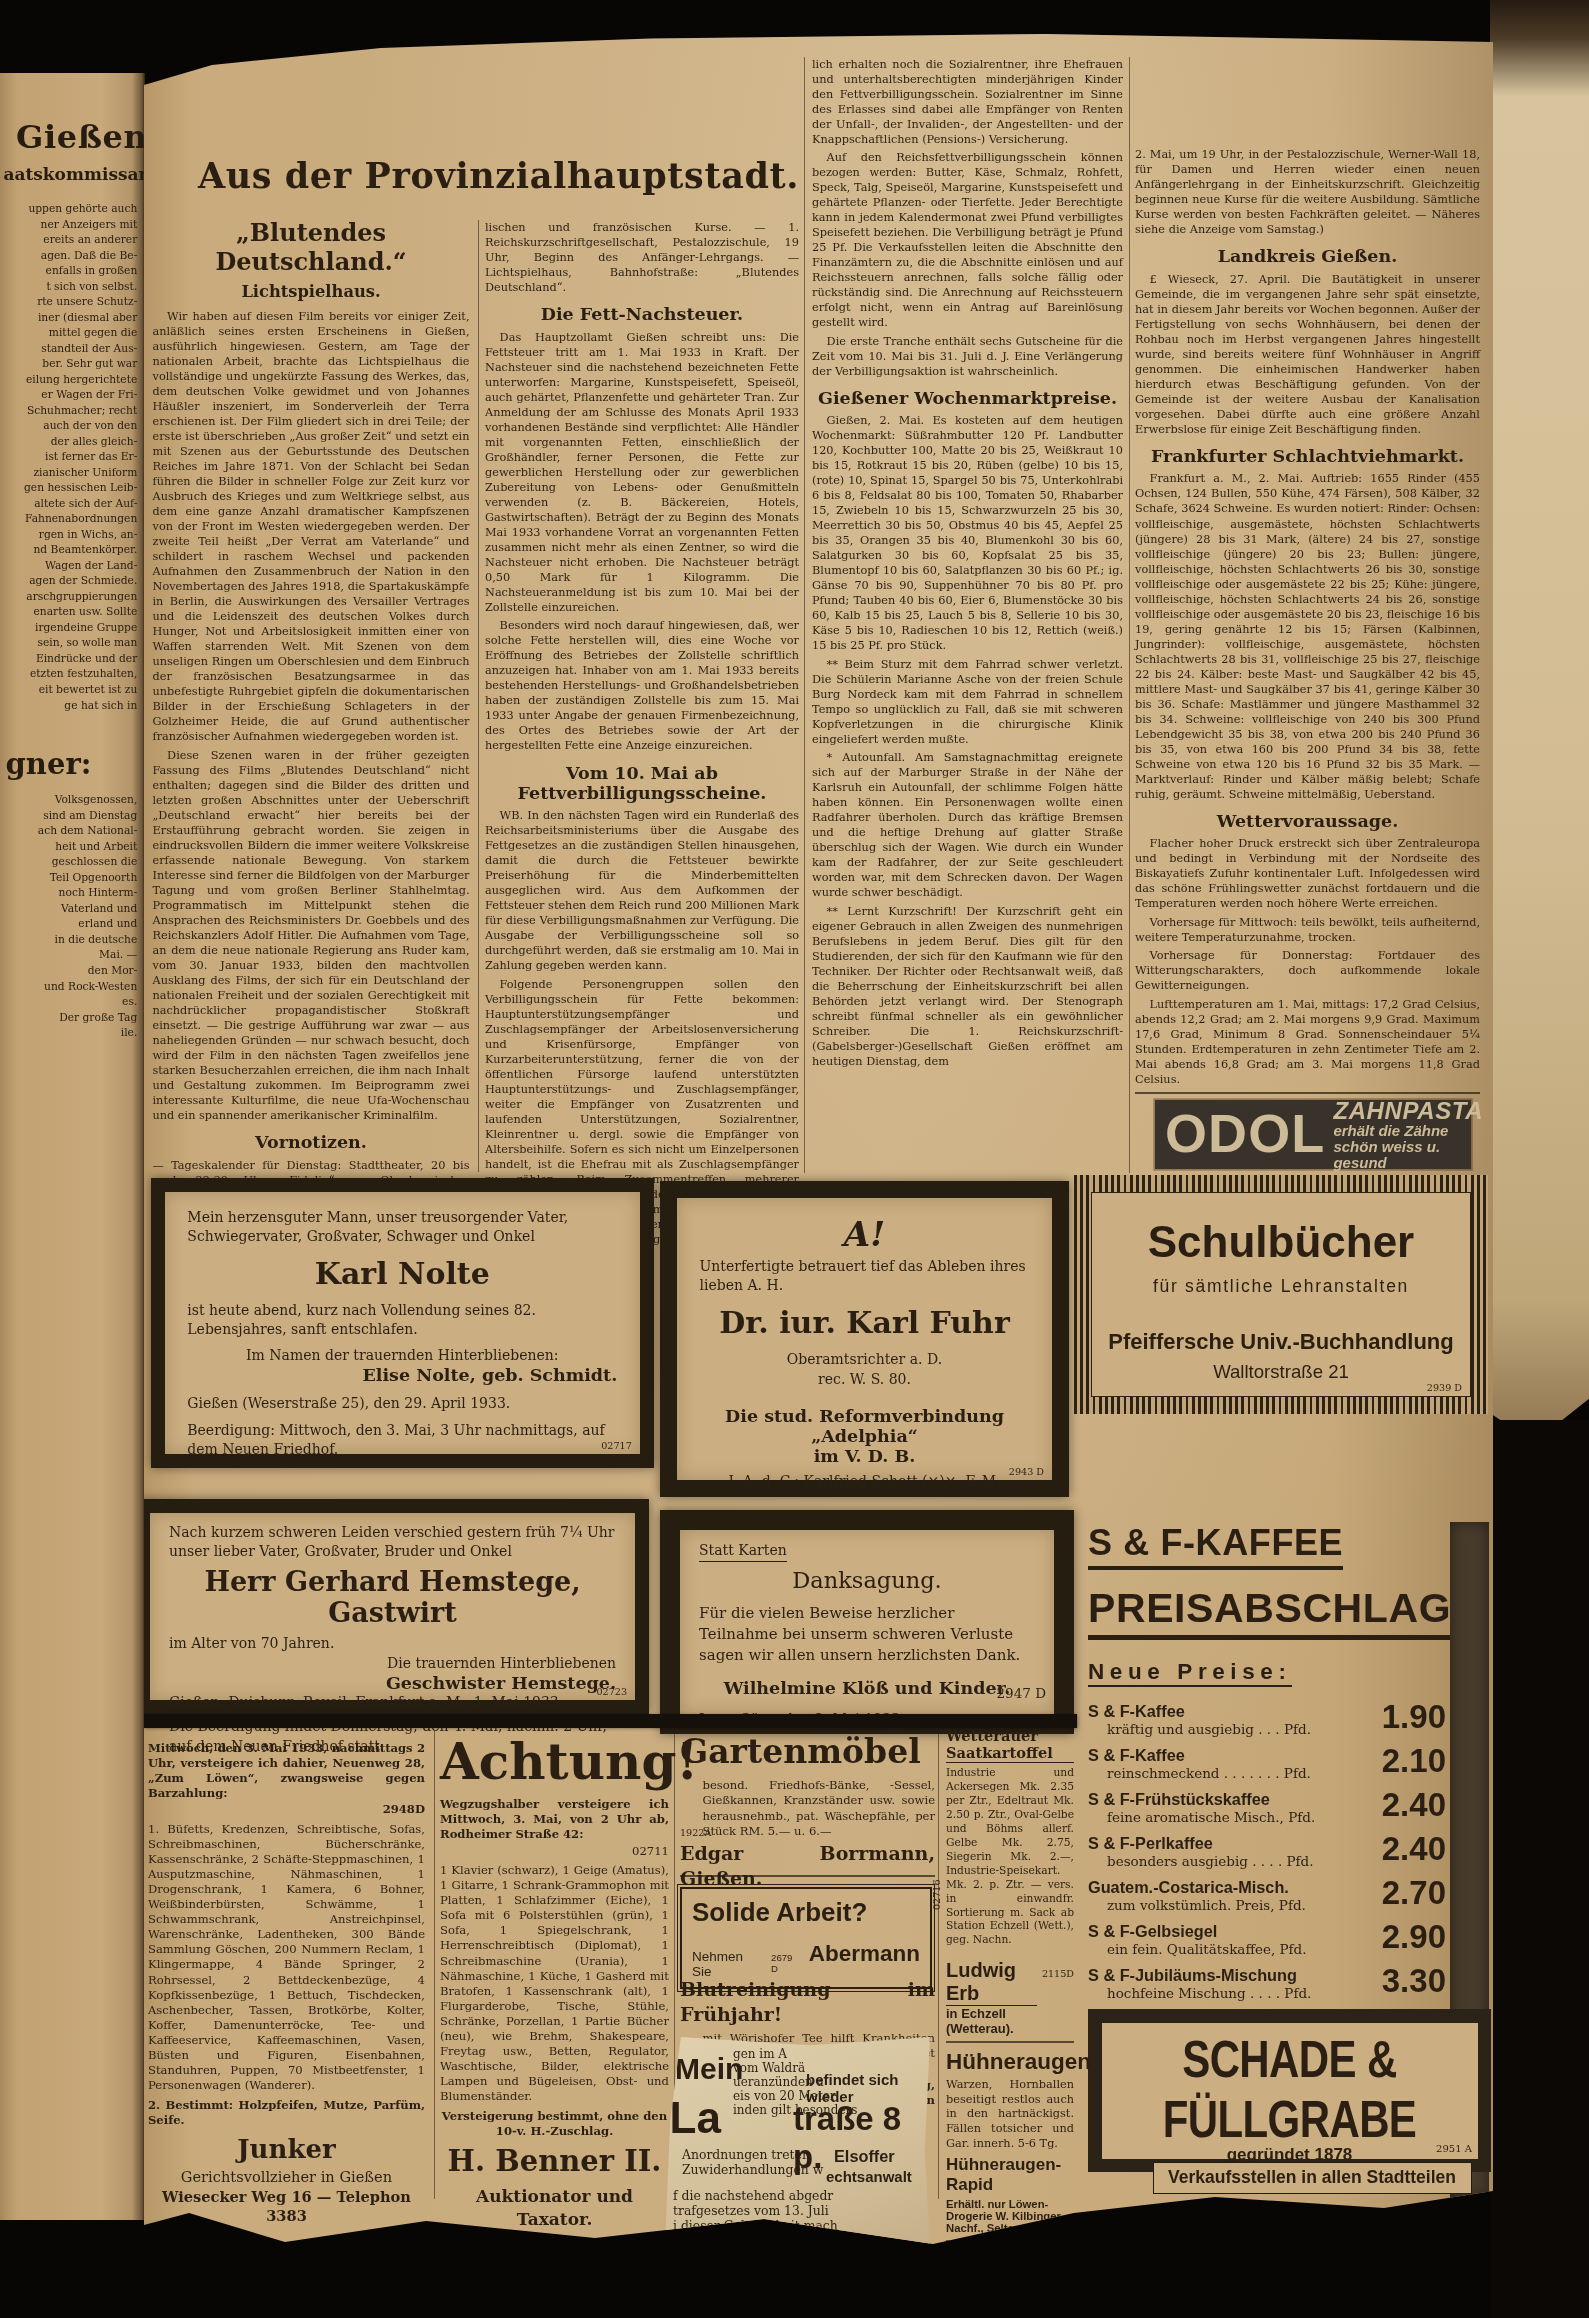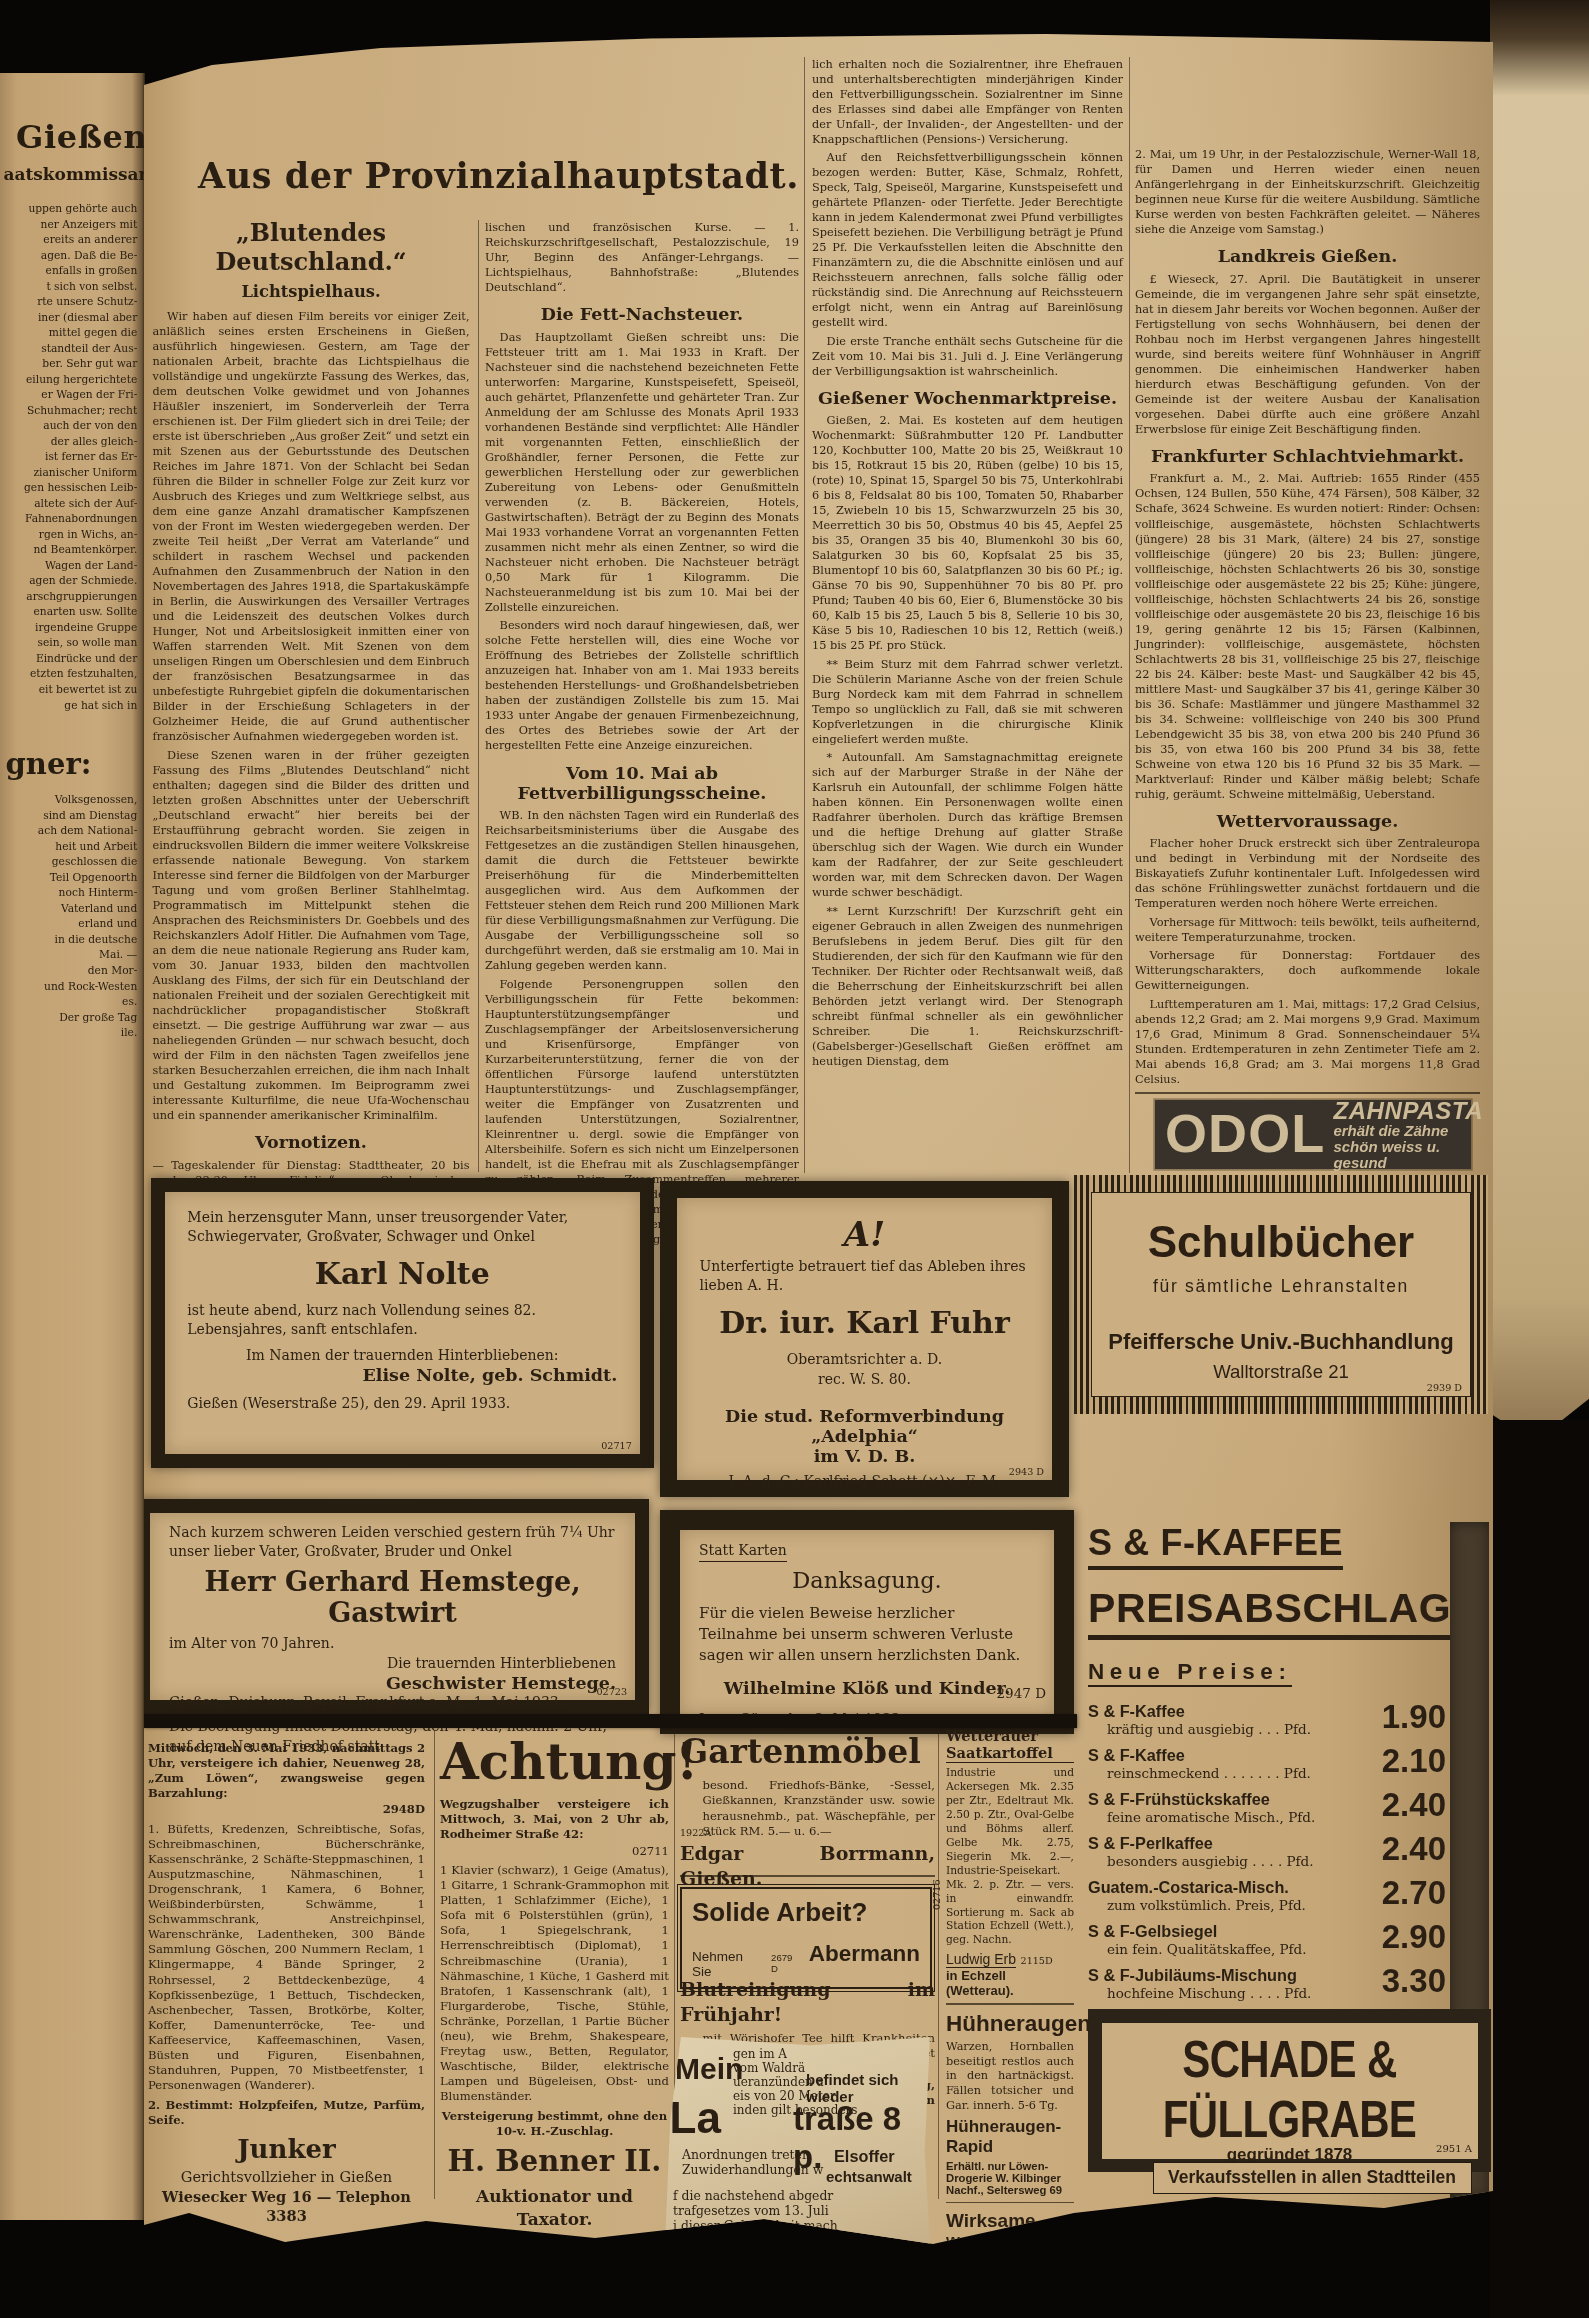--- a/index.html
+++ b/index.html
@@ -232,20 +232,21 @@
     </div>
 
     <div class="abs obit" style="left:6.8px;top:1144px;width:503px;height:290px;box-sizing:border-box;">
       <div class="obit-inner">
         <p class="ob-intro">Mein herzensguter Mann, unser treusorgender Vater, Schwiegervater, Großvater, Schwager und Onkel</p>
         <p class="ob-name">Karl Nolte</p>
         <p class="ob-body">ist heute abend, kurz nach Vollendung seines 82. Lebensjahres, sanft entschlafen.</p>
         <p class="ob-body ob-right" style="margin-top:5.6px;text-align:center;">Im Namen der trauernden Hinterbliebenen:</p>
         <p class="ob-sig ob-right">Elise Nolte, geb. Schmidt.</p>
         <p class="ob-body" style="margin-top:9px;">Gießen (Weserstraße 25), den 29. April 1933.</p>
+        <p class="ob-body" style="margin-top:6.8px;">Beerdigung: Mittwoch, den 3. Mai, 3 Uhr nachmittags, auf dem Neuen Friedhof.</p>
         <span class="ob-ref">02717</span>
       </div>
     </div>
 
     <div class="abs obit" style="left:516px;top:1147px;width:409px;height:316px;border-width:17px;box-sizing:border-box;">
       <div class="obit-inner ob-center">
         <p style="font-size:34px;font-style:italic;font-weight:700;">A!</p>
         <p class="ob-intro" style="text-align:left;margin-top:3.4px;">Unterfertigte betrauert tief das Ableben ihres lieben A. H.</p>
         <p class="ob-name">Dr. iur. Karl Fuhr</p>
         <p class="ob-body">Oberamtsrichter a. D.</p>
@@ -403,21 +404,21 @@
       <p style="margin:4.5px 0 2.3px 22.5px;">mit Wörishofer Tee hilft Krankheiten durch Ausscheidung verhindern. Paket jetzt von 50 Pfennig an</p>
       <p style="font-weight:700;">Versand-Kräuterhaus Jung, Fachgeschäft für Naturheilmittel in der Schulstraße.</p>
     </div>
     <div class="abs colrule" style="left:794px;top:1697px;height:468px;"></div>
     <div class="abs rot" style="left:787px;top:1876px;">02716</div>
 
     <div class="abs" style="left:802px;top:1693px;width:128px;">
       <div style="font-weight:700;font-size:14.6px;border-bottom:1.7px solid #2a1f12;padding-bottom:1.1px;">Wetterauer Saatkartoffel</div>
       <p class="smcol" style="font-size:10.7px;margin:3.4px 0;">Industrie und Ackersegen Mk. 2.35 per Ztr., Edeltraut Mk. 2.50 p. Ztr., Oval-Gelbe und Böhms allerf. Gelbe Mk. 2.75, Siegerin Mk. 2.—, Industrie-Speisekart. Mk. 2. p. Ztr. — vers. in einwandfr. Sortierung m. Sack ab Station Echzell (Wett.), geg. Nachn.</p>
       <div style="display:flex;gap:4.5px;align-items:baseline;">
-        <span class="sans" style="font-weight:400;font-size:14px;border-bottom:1.7px solid #2a1f12;">Ludwig Erb</span>
+        <span class="sans" style="font-weight:700;font-size:20px;border-bottom:1.7px solid #2a1f12;margin-top:8px;">Ludwig Erb</span>
         <span class="refsmall">2115D</span>
       </div>
       <div class="sans" style="font-weight:900;font-size:13px;">in Echzell (Wetterau).</div>
       <div class="rule-h" style="width:100%;height:1.7px;margin:5.6px 0;"></div>
       <div class="huhn-t">Hühneraugen</div>
       <p class="smcol" style="font-size:11.3px;margin:3.4px 0;">Warzen, Hornballen beseitigt restlos auch in den hartnäckigst. Fällen totsicher und Gar. innerh. 5-6 Tg.</p>
       <div class="huhn-r">Hühneraugen-Rapid</div>
       <p class="sans" style="font-size:11.3px;font-weight:700;margin:3.4px 0;">Erhältl. nur Löwen-Drogerie W. Kilbinger Nachf., Seltersweg 69</p>
       <div class="rule-h" style="width:100%;height:1.7px;margin:5.6px 0;"></div>
       <div class="werbe" style="font-size:19px;">Wirksame</div>

